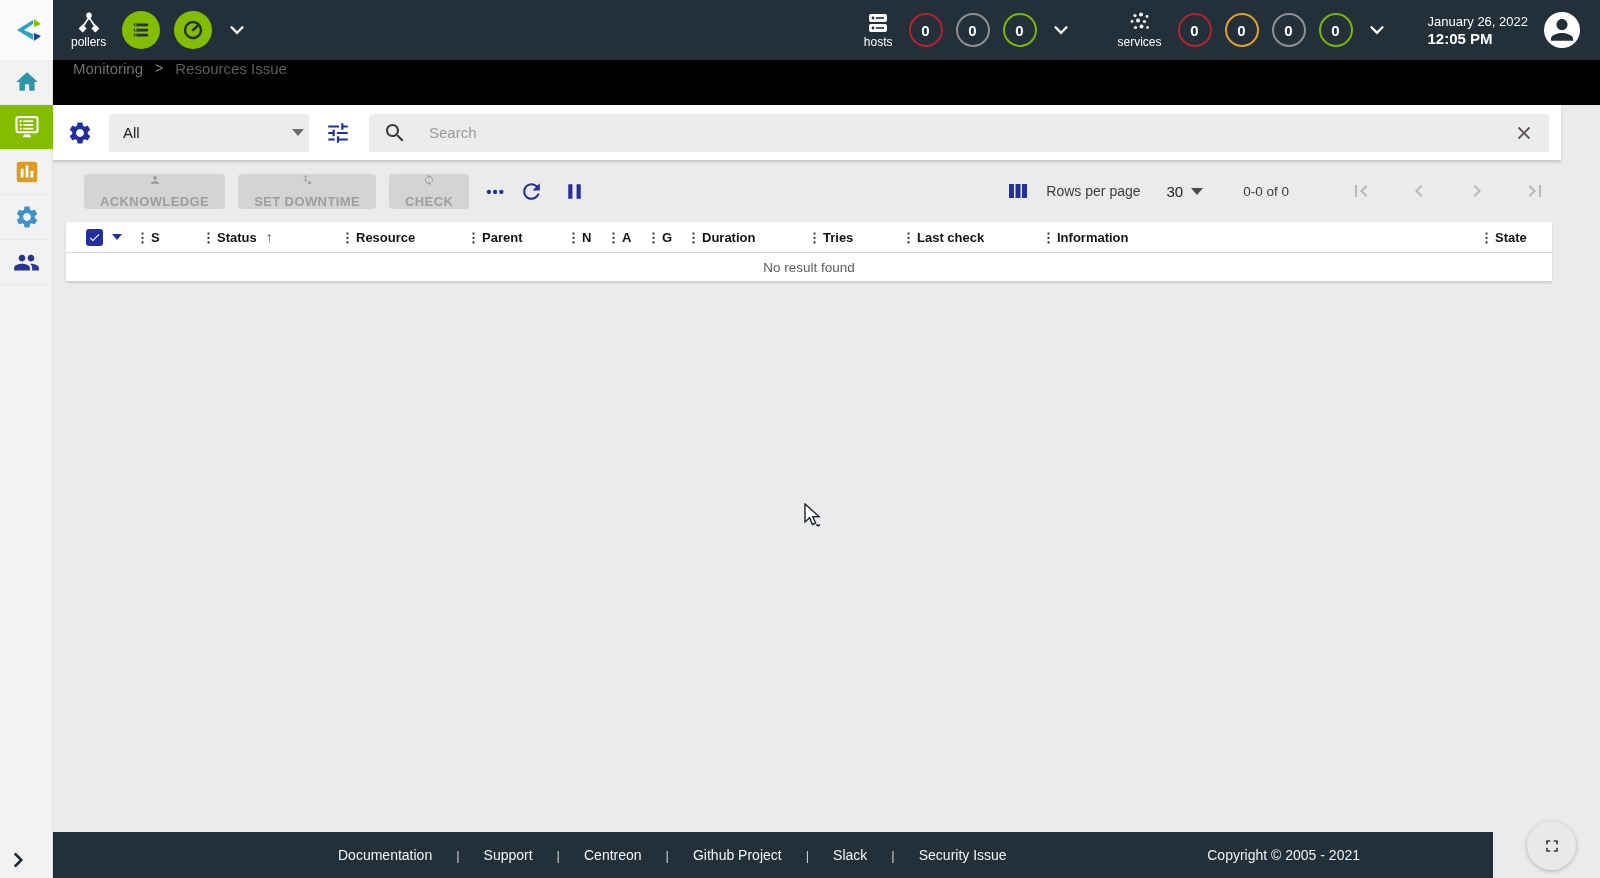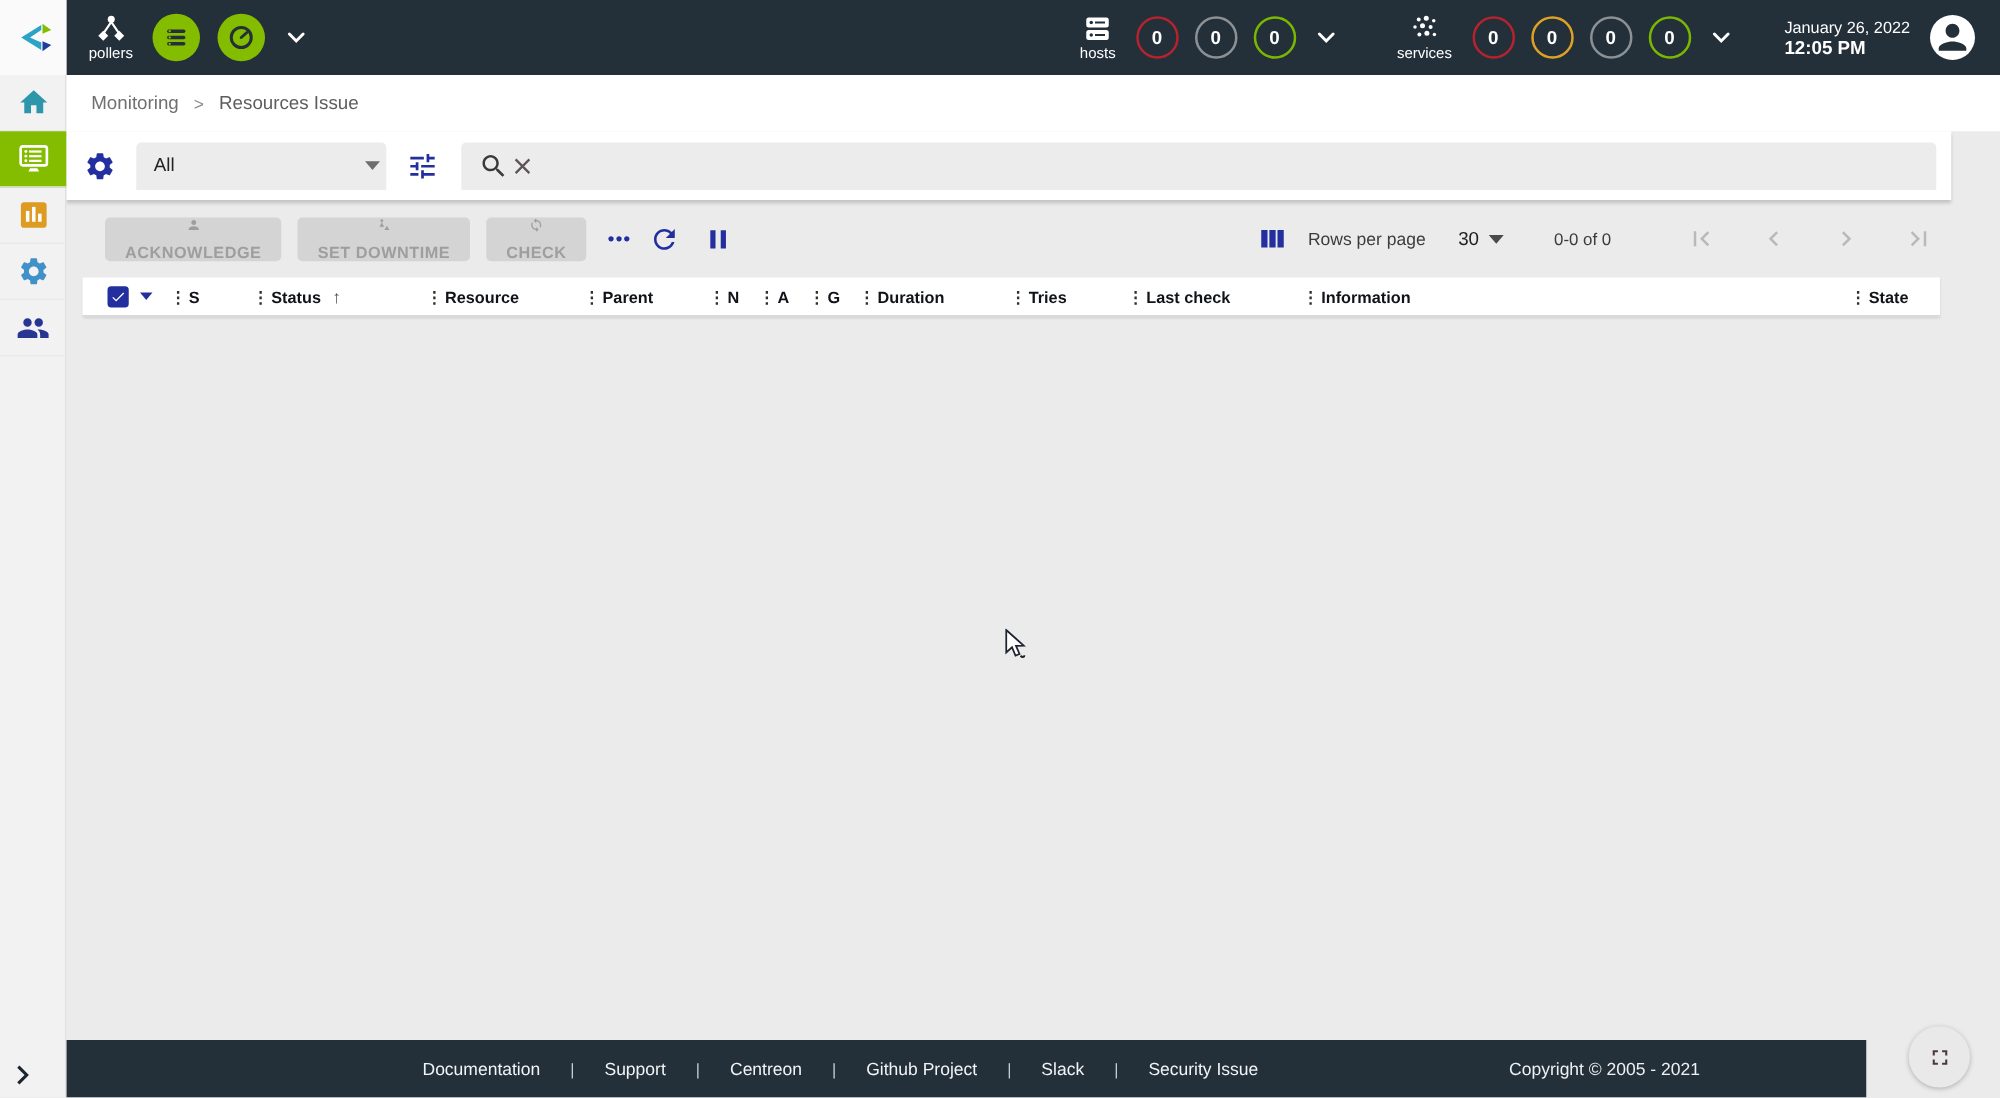--- a/index.html
+++ b/index.html
@@ -20,21 +20,21 @@
   .tb-iconlabel .lbl { font-size:12px; margin-top:0; }
   .green-circle { width:38px; height:38px; border-radius:50%; background:#84bd00; display:flex; align-items:center; justify-content:center; margin-right:14px; cursor:pointer; }
   .ring { width:34px; height:34px; border-radius:50%; border:2.5px solid; display:flex; align-items:center; justify-content:center; color:#fff; font-size:15px; font-weight:bold; margin-right:13px; cursor:pointer; background:transparent; }
   .chev-btn { display:flex; align-items:center; justify-content:center; cursor:pointer; margin-right:4px; }
   .clock { color:#fff; text-align:left; margin:0 16px 0 36px; }
   .clock .date { font-size:13px; }
   .clock .time { font-size:15px; font-weight:bold; margin-top:1px; }
   .avatar { width:36px; height:36px; border-radius:50%; background:#fff; display:flex; align-items:center; justify-content:center; cursor:pointer; }
 
   
-  .breadcrumb { position:absolute; left:53px; top:60px; width:1547px; height:45px; background:#ffffff; display:flex; align-items:center; padding-left:20px; }
+  .breadcrumb { position:absolute; left:53px; top:60px; width:1547px; height:45px; background:#000000; display:flex; align-items:flex-start; padding-left:20px; }
   .bc-item { font-size:15px; color:#707070; cursor:pointer; }
   .bc-item.current { color:#5d5d5d; }
   .bc-sep { color:#8a8a8a; font-size:14px; margin:0 12px; }
 
   
   .filter-card { position:absolute; left:53px; top:105px; width:1508px; height:55px; background:#fff; box-shadow:0 2px 3px rgba(0,0,0,.18); display:flex; align-items:center; padding:0 12px 0 14px; z-index:10; }
   .icon-btn { display:flex; align-items:center; justify-content:center; cursor:pointer; }
   .select-all { width:200px; height:38px; background:#ececec; border-radius:4px 4px 0 0; display:flex; align-items:center; padding:0 5px 0 14px; margin:0 16px; cursor:pointer; }
   .select-all .val { font-size:15px; color:#222; flex:1; }
   .caret-down { width:0; height:0; border-left:6px solid transparent; border-right:6px solid transparent; border-top:7px solid #6d6d6d; }
@@ -258,20 +258,21 @@
   </div>
   <span class="icon-btn">
     <svg width="26" height="26" viewBox="0 0 24 24">
         <path fill="#232f9e" d="M3 17v2h6v-2H3zM3 5v2h10V5H3zm10 16v-2h8v-2h-8v-2h-2v6h2zM7 9v2H3v2h4v2h2V9H7zm14 4v-2H11v2h10zm-6-4h2V7h4V5h-4V3h-2v6z"></path>
       </svg>
   </span>
   <div class="searchbox">
     <svg width="24" height="24" viewBox="0 0 24 24">
         <path fill="#3a3a3a" d="M15.5 14h-.79l-.28-.27C15.41 12.59 16 11.11 16 9.5 16 5.91 13.09 3 9.5 3S3 5.91 3 9.5 5.91 16 9.5 16c1.61 0 3.09-.59 4.23-1.57l.27.28v.79l5 4.99L20.49 19l-4.99-5zm-6 0C7.01 14 5 11.99 5 9.5S7.01 5 9.5 5 14 7.01 14 9.5 11.99 14 9.5 14z"></path>
       </svg>
+    <input type="text" placeholder="Search" style="">
     <span class="icon-btn">
       <svg width="22" height="22" viewBox="0 0 24 24">
           <path fill="none" stroke="#5d5458" stroke-width="2" d="M6 6l12 12M18 6L6 18"></path>
         </svg>
     </span>
   </div>
 </div>
 
 <div class="toolbar">
   <button class="dis-btn" disabled="">
@@ -395,20 +396,23 @@
       </span>
     <span class="th w-info">
         <span class="drag">⋮</span>
         <span class="lab">Information</span>
       </span>
     <span class="th w-state">
         <span class="drag">⋮</span>
         <span class="lab">State</span>
       </span>
   </div>
+  <div class="empty-row">
+    <span>No result found</span>
+  </div>
 </div>
 
 <div class="footer">
   <div class="f-links">
     <span class="f-link">Documentation</span>
     <span class="f-sep">|</span>
     <span class="f-link">Support</span>
     <span class="f-sep">|</span>
     <span class="f-link">Centreon</span>
     <span class="f-sep">|</span>

